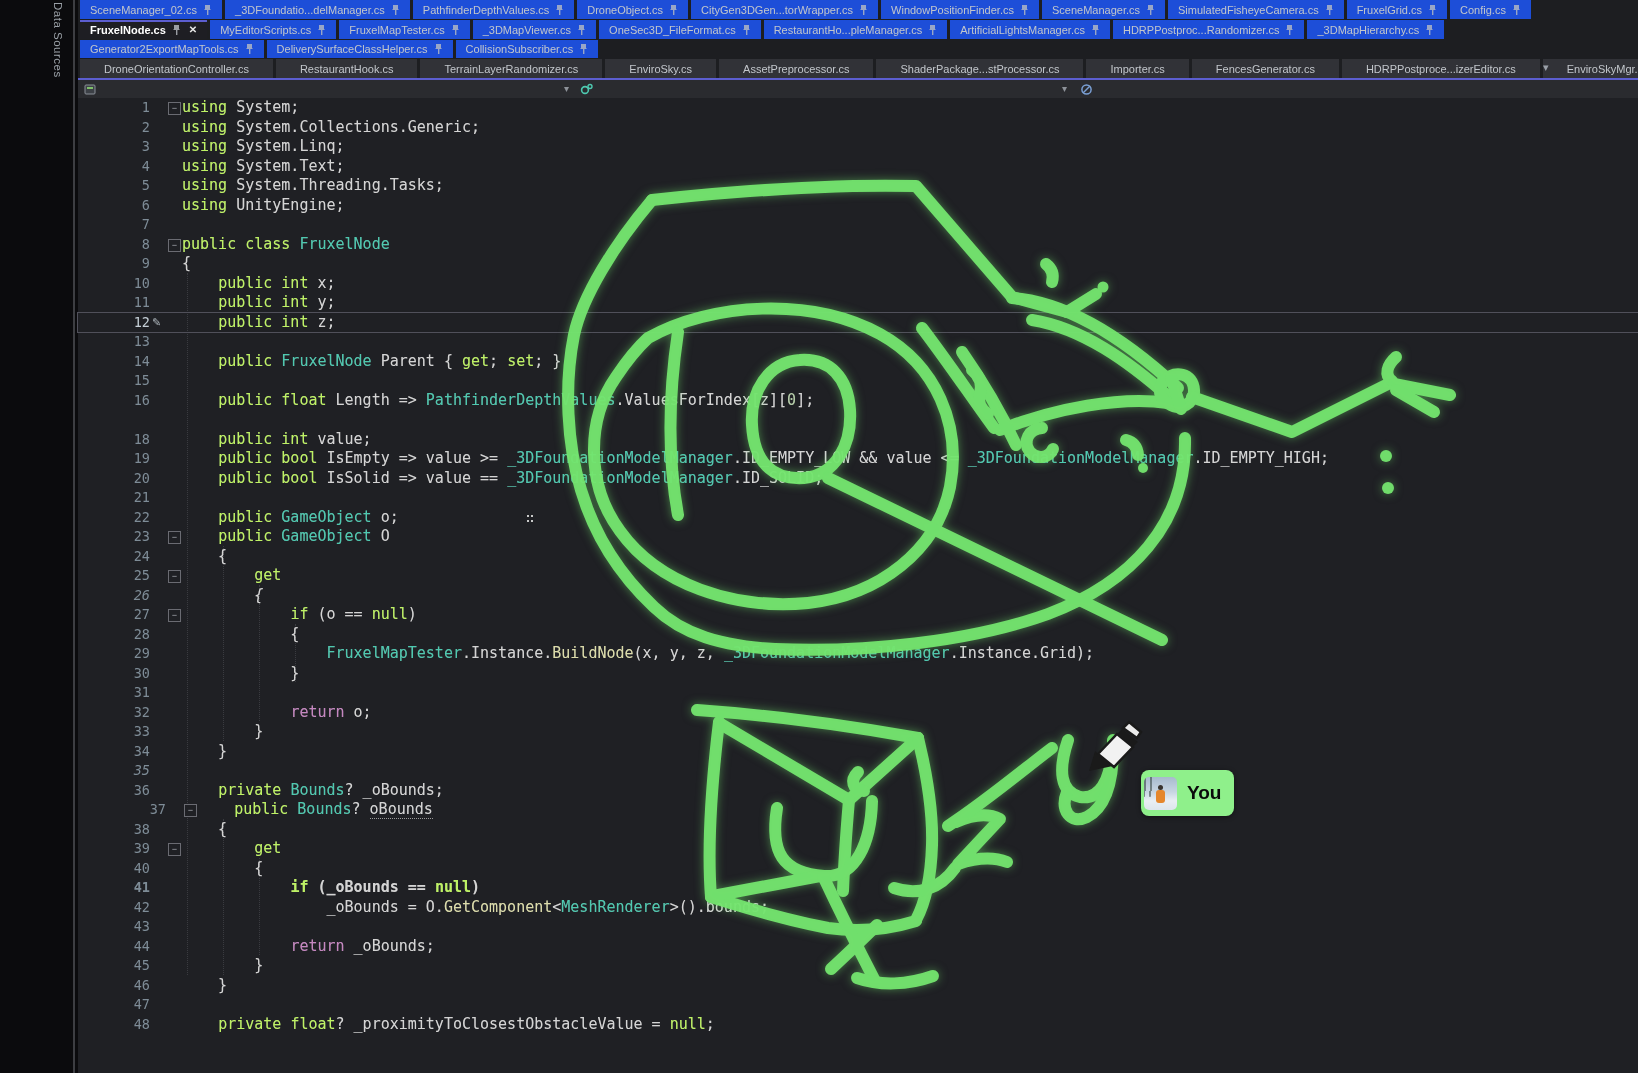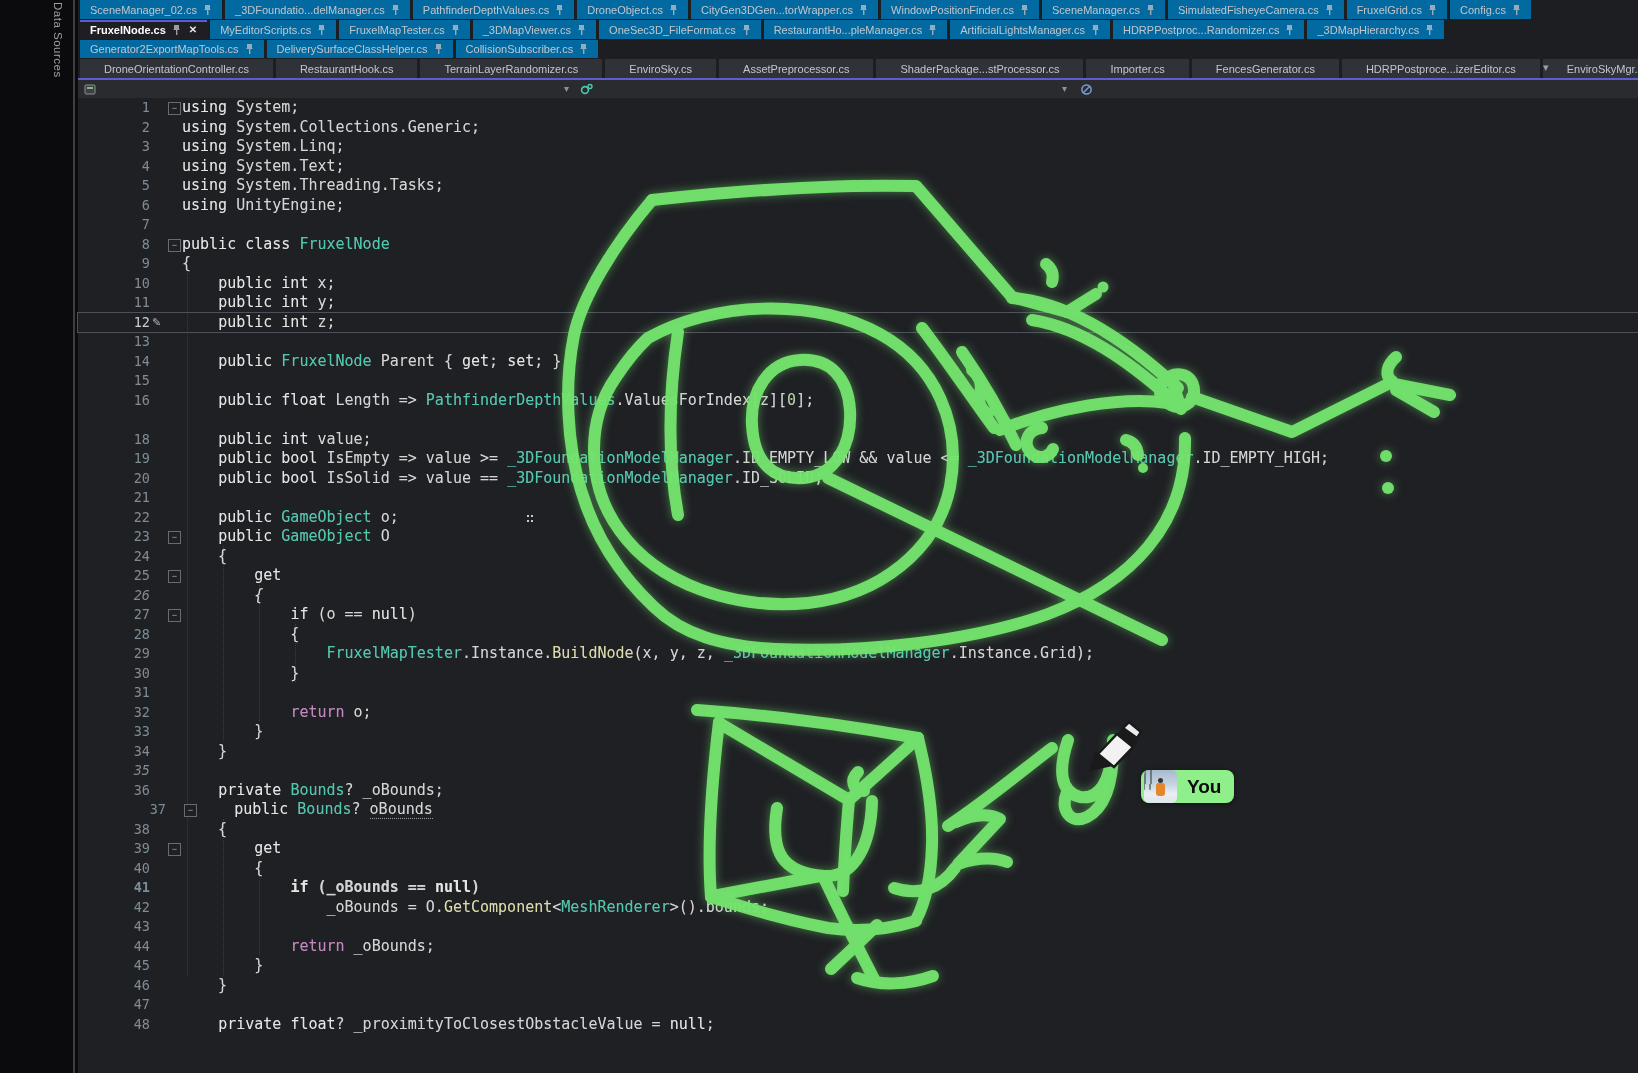--- a/index.html
+++ b/index.html
@@ -6,21 +6,21 @@
   #app{position:relative;width:1638px;height:1073px;overflow:hidden;background:#1b1c1f;
        font-family:"Liberation Sans",sans-serif;}
   
   .left-rail{position:absolute;left:0;top:0;width:78px;height:1073px;background:#0b0b0d;}
   .vtab{position:absolute;left:52px;top:2px;height:90px;writing-mode:vertical-rl;
         color:#9aa0a6;font-size:11.5px;letter-spacing:.5px;cursor:pointer;}
   .rail-line{position:absolute;left:73px;top:0;width:2px;height:1073px;background:#3d3e42;}
   
   .tabzone{position:absolute;left:78px;top:0;width:1560px;height:78px;background:#1d1e21;}
   .tabrow{position:absolute;left:2px;display:flex;gap:3px;align-items:stretch;}
-  .tab{display:flex;align-items:center;gap:6px;background:#0369a1;color:#c2c6cb;
+  .tab{display:flex;align-items:center;gap:6px;background:#1d4ed8;color:#c2c6cb;
        font-size:11px;padding:0 10px;white-space:nowrap;cursor:pointer;}
   .tabrow.r4 .tab{background:#313237;padding:0 24px;}
   .tab.active{background:#1e1e23;color:#fff;font-weight:bold;box-shadow:inset 0 2px 0 #5c5ed0;}
   .pin{display:inline-flex;align-items:center;opacity:.8;}
   .xbtn{font-size:10px;color:#e8e8e8;margin-left:2px;}
   .ovf{position:absolute;color:#9aa0a8;font-size:11px;cursor:pointer;}
   
   .navbar{position:absolute;left:78px;top:78px;width:1560px;height:20px;background:#2a2b2f;
           border-top:2px solid #5c5ed0;box-sizing:border-box;color:#c8ccd2;font-size:12px;}
   .navbar .ic{position:absolute;top:3px;}
@@ -31,31 +31,31 @@
   .cl{position:absolute;left:0;width:100%;height:19.5px;line-height:19.5px;}
   .cl.cur{outline:1px solid #50505a;}
   .ln{position:absolute;left:0;width:72px;text-align:right;color:#7e8c97;
       font-family:"DejaVu Sans Mono",monospace;font-size:13.5px;}
   .cl.cur .ln{color:#c4ced6;}
   .pencil-mark{position:absolute;left:74px;color:#aab2b8;font-size:11px;}
   .fold{position:absolute;left:90px;top:4px;width:11px;height:11px;border:1px solid #6a6b72;
         color:#aeb2b8;font-size:9px;line-height:10px;text-align:center;background:#1f2024;cursor:pointer;}
   .code{position:absolute;left:104px;white-space:pre;font-family:"DejaVu Sans Mono",monospace;
         font-size:15px;text-shadow:0 0 .6px rgba(255,255,255,.25);}
-  .sg-k{color:#e5e5e5}.sg-p{color:#d4d4d4}.sg-t{color:#4EC9B0}.sg-m{color:#DCDCAA}
+  .sg-k{color:#bef264}.sg-p{color:#d4d4d4}.sg-t{color:#4EC9B0}.sg-m{color:#DCDCAA}
   .sg-n{color:#B5CEA8}.sg-r{color:#C586C0}
   .sg-u{color:#d4d4d4;border-bottom:1px dotted #9a9a9a;}
   .guide{position:absolute;width:0;border-left:1px dotted #3a3b40;}
   .straydots{position:absolute;left:449px;top:417px;width:2px;height:2px;background:#c9c9c9;
              box-shadow:4px 0 0 #c9c9c9,0 5px 0 #c9c9c9,4px 5px 0 #c9c9c9;}
   
   #ink{position:absolute;left:0;top:0;pointer-events:none;
        filter:drop-shadow(0 0 5px rgba(113,229,110,.5));}
   #cursor-svg{position:absolute;left:0;top:0;pointer-events:none;}
-  .you-label{position:absolute;left:1141px;top:770px;height:33px;display:flex;align-items:center;
+  .you-label{position:absolute;left:1141px;top:770px;height:46px;display:flex;align-items:center;
              background:#8ff08b;border-radius:8px;padding:0 13px 0 3px;
              box-shadow:0 1px 5px rgba(0,0,0,.45);}
   .you-avatar{position:relative;width:33px;height:33px;border-radius:5px;overflow:hidden;
       background:
         linear-gradient(92deg, rgba(44,58,52,.55) 0 2px, rgba(0,0,0,0) 2px 6px,
                         rgba(38,52,46,.5) 6px 8px, rgba(0,0,0,0) 8px 13px) 0 0/100% 60% no-repeat,
         linear-gradient(180deg,#a7bacd 0%,#c7d5e2 45%,#e9eef3 72%,#dde5ec 100%);}
   .you-avatar .person{position:absolute;left:12px;top:13px;width:9px;height:13px;
         background:#e5862b;border-radius:3px;}
   .you-avatar .person::before{content:"";position:absolute;left:2px;top:-5px;width:5px;height:5px;

